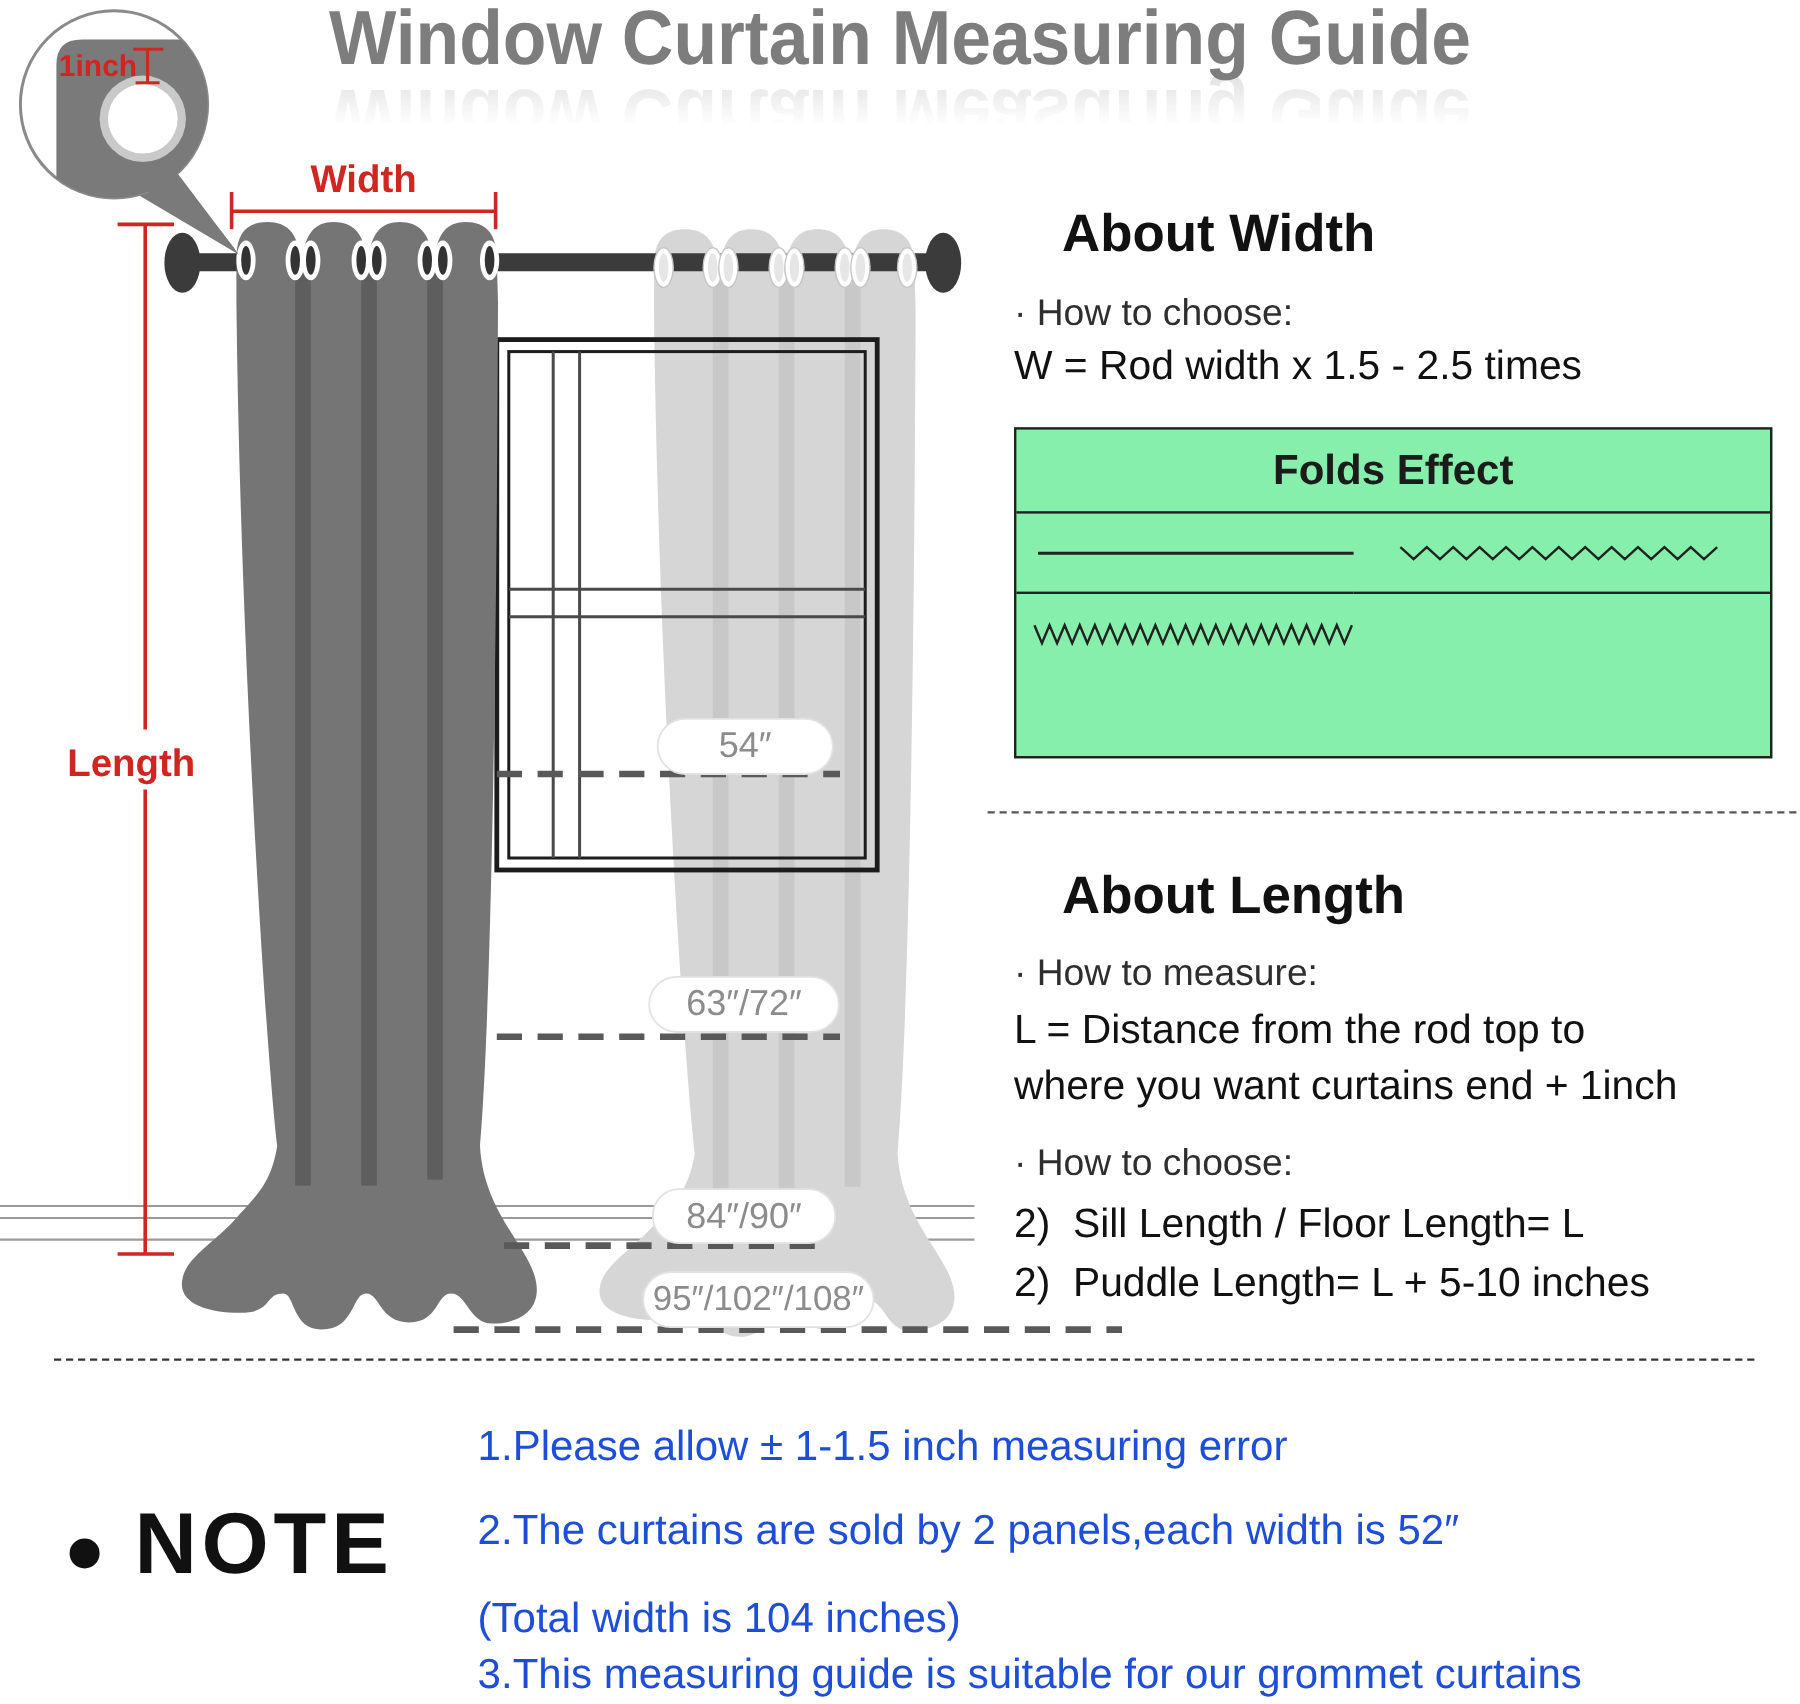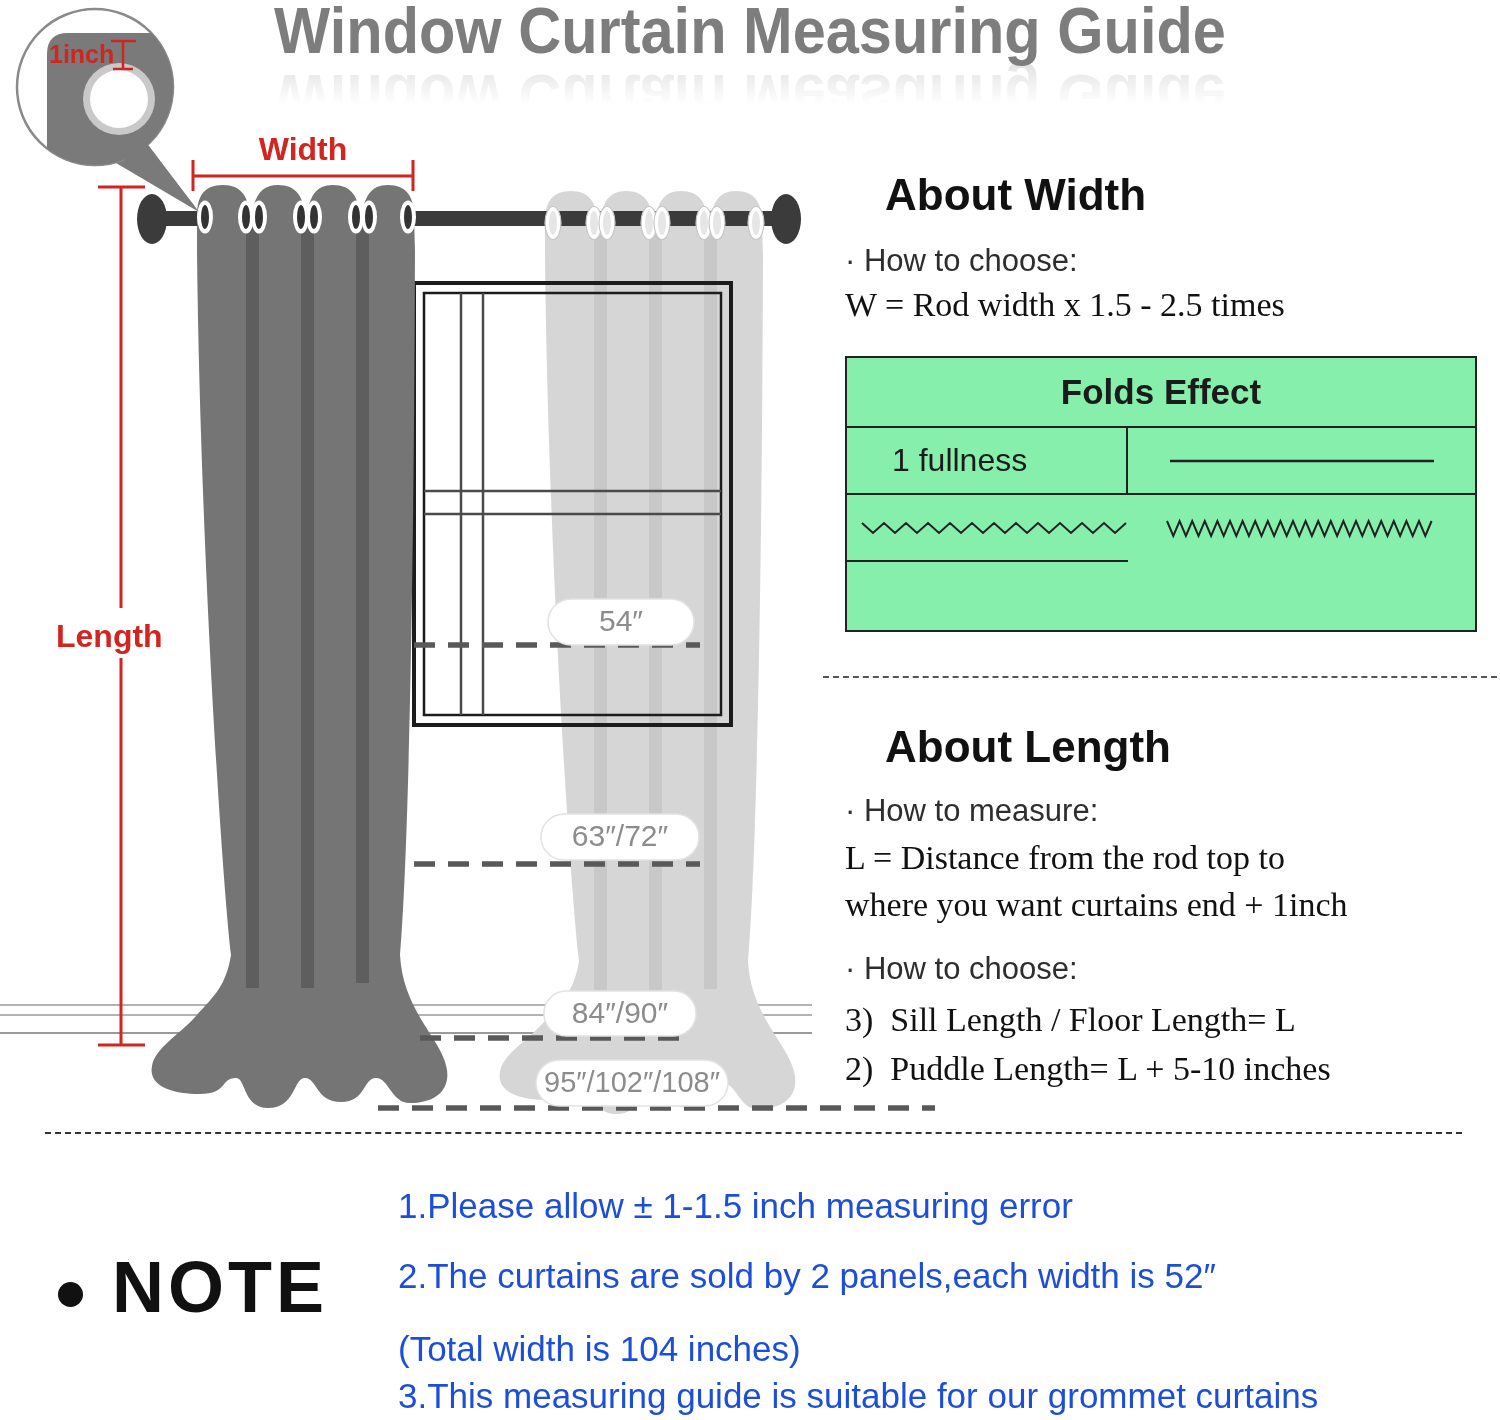--- a/index.html
+++ b/index.html
@@ -17,21 +17,21 @@
     top:60px;opacity:.28;
     transform:scaleX(0.93) scaleY(-1);
     -webkit-mask-image:linear-gradient(to bottom, transparent 40%, rgba(0,0,0,.85) 100%);
             mask-image:linear-gradient(to bottom, transparent 40%, rgba(0,0,0,.85) 100%);
   }
   
   svg.diagram{position:absolute;left:0;top:0;}
   
   .h-big{position:absolute;font-size:44px;font-weight:bold;color:#111;white-space:nowrap;margin-left:40px;}
   .bullet-line{position:absolute;font-size:31px;font-weight:400;color:#2e2e2e;white-space:pre;}
-  .formula{position:absolute;font-size:34px;font-weight:500;color:#111;white-space:pre;font-family:Liberation Serif, serif;}
+  .formula{position:absolute;font-size:34px;font-weight:500;color:#111;white-space:pre;}
   
   .folds-table{
     position:absolute;left:845px;top:356px;width:628px;
     border:2.5px solid #222;border-collapse:collapse;display:grid;
     grid-template-columns:281px 1fr;grid-template-rows:70px 67px 67px 68px;
     background:#86efac;
   }
   .ft-header{
     grid-column:1 / span 2;display:flex;align-items:center;justify-content:center;
     font-size:35px;font-weight:600;border-bottom:2.5px solid #222;
@@ -181,21 +181,20 @@
     </g>
   </svg>
 
   <div class="h-big" style="left:845px;top:170px;">About Width</div>
   <div class="bullet-line" style="left:845px;top:243px;">· How to choose:</div>
   <div class="formula" style="left:845px;top:286px;">W = Rod width x 1.5 - 2.5 times</div>
 
   <div class="folds-table">
     <div class="ft-header">Folds Effect</div>
 
-    <div class="ft-label">1 fullness</div>
     <div class="ft-pattern">
       <svg width="300" height="22">
         <line x1="18" y1="11" x2="282" y2="11" stroke="#222" stroke-width="2.5"></line>
       </svg>
     </div>
 
     <div class="ft-pattern">
       <svg width="300" height="24">
         <path d="M15,7 l11,10 l11,-10 l11,10 l11,-10 l11,10 l11,-10 l11,10 l11,-10 l11,10 l11,-10 l11,10 l11,-10 l11,10 l11,-10 l11,10 l11,-10 l11,10 l11,-10 l11,10 l11,-10 l11,10 l11,-10 l11,10 l11,-10" fill="none" stroke="#222" stroke-width="2"></path>
       </svg>
@@ -208,21 +207,21 @@
     </div>
   </div>
 
   <div class="dashed-sep" style="left:823px;top:676px;width:674px;"></div>
 
   <div class="h-big" style="left:845px;top:722px;">About Length</div>
   <div class="bullet-line" style="left:845px;top:793px;">· How to measure:</div>
   <div class="formula" style="left:845px;top:839px;">L = Distance from the rod top to</div>
   <div class="formula" style="left:845px;top:886px;">where you want curtains end + 1inch</div>
   <div class="bullet-line" style="left:845px;top:951px;">· How to choose:</div>
-  <div class="formula" style="left:845px;top:1001px;">3)  Sill Length / Floor Length= L</div>
+  <div class="formula" style="left:845px;top:1001px;">2)  Sill Length / Floor Length= L</div>
   <div class="formula" style="left:845px;top:1050px;">2)  Puddle Length= L + 5-10 inches</div>
 
   <div class="dashed-sep" style="left:45px;top:1132px;width:1417px;border-top-color:#333;"></div>
 
   <div class="note-dot"></div>
   <div class="note-label">NOTE</div>
 
   <div class="note-line" style="top:1186px;">1.Please allow ± 1-1.5 inch measuring error</div>
   <div class="note-line" style="top:1256px;">2.The curtains are sold by 2 panels,each width is 52″</div>
   <div class="note-line" style="top:1303px;margin-top:26px;">(Total width is 104 inches)</div>

